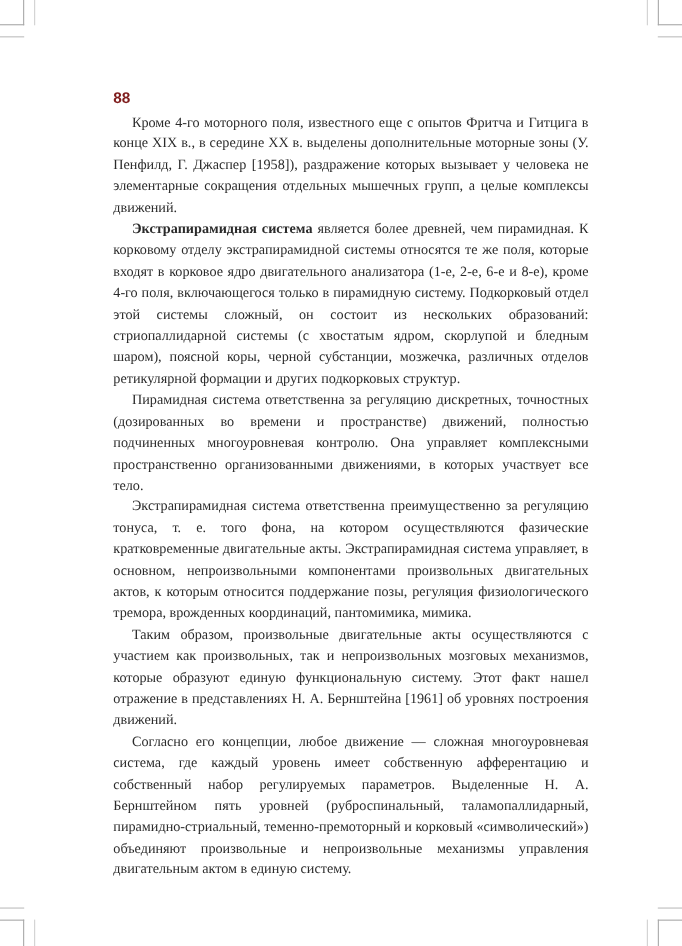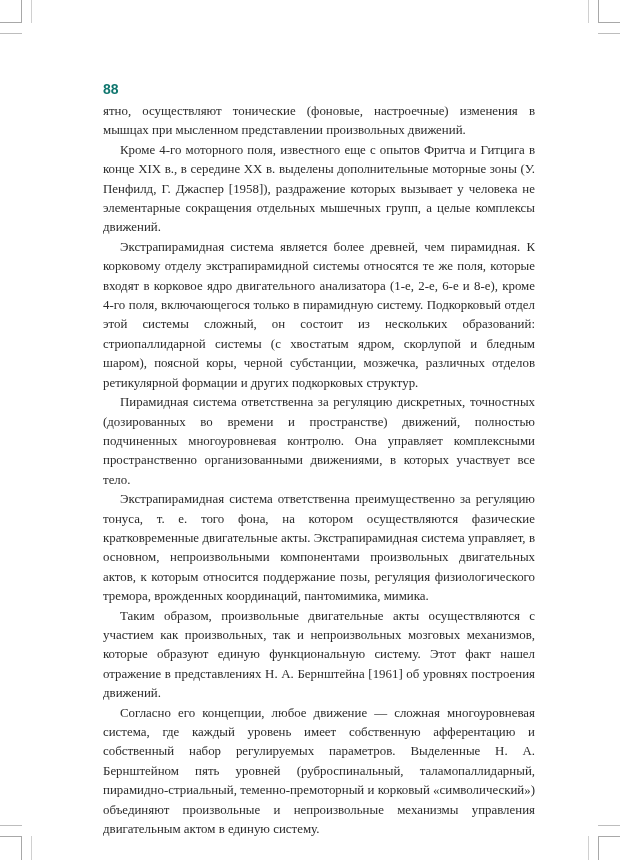--- a/index.html
+++ b/index.html
@@ -6,36 +6,36 @@
   body {
     width: 620px; height: 860px; background: #ffffff; position: relative; overflow: hidden;
     font-family: "DejaVu Serif", "Liberation Serif", serif; color: #2a2a2a;
   }
   .crop { position: absolute; background: #a8a8a8; }
   .header {
     position: absolute; left: 103px; top: 80px; width: 432px; height: 20px;
   }
   .page-num {
     position: absolute; left: 0; top: 1px;
-    font-family: "Liberation Sans", sans-serif; font-weight: bold; font-size: 14px; color: #0f766e;
+    font-family: "Liberation Sans", sans-serif; font-weight: bold; font-size: 14px; color: #7f1d1d;
   }
   .running-title {
     position: absolute; left: 25px; top: 3px; width: 408px;
     font-family: "Liberation Sans", sans-serif; font-size: 10.6px; color: #444;
     white-space: nowrap; letter-spacing: -0.1px;
     padding-bottom: 2px; border-bottom: 1px solid #8a8a8a;
   }
   .body-text {
     position: absolute; left: 103px; top: 102px; width: 432px;
     font-family: "Liberation Serif", serif; font-size: 12.9px; line-height: 19.4px;
     text-align: justify; color: #2b2b2b;
   }
   .body-text p { margin: 0; text-indent: 17px; }
   .body-text p.noindent { text-indent: 0; }
-  .bold { font-weight: normal; }
+  .bold { font-weight: bold; }
 </style>
 </head>
 <body>
 
 <div class="crop" style="left:0;top:22px;width:22px;height:1px;"></div>
 <div class="crop" style="left:21px;top:0;width:1px;height:23px;"></div>
 <div class="crop" style="left:31px;top:0;width:1px;height:23px;background:#d0d0d0;"></div>
 <div class="crop" style="left:0;top:33px;width:22px;height:1px;background:#bdbdbd;"></div>
 
 <div class="crop" style="right:0;top:22px;width:22px;height:1px;"></div>
@@ -51,21 +51,20 @@
 <div class="crop" style="right:0;top:836px;width:22px;height:1px;"></div>
 <div class="crop" style="right:21px;top:836px;width:1px;height:24px;"></div>
 <div class="crop" style="right:31px;top:836px;width:1px;height:24px;background:#d0d0d0;"></div>
 <div class="crop" style="right:0;top:825px;width:22px;height:1px;background:#bdbdbd;"></div>
 
 <div class="header">
   <span class="page-num">88</span>
 </div>
 
 <div class="body-text">
-  <p class="noindent">ятно, осуществляют тонические (фоновые, настроечные) изменения в мышцах при мысленном представлении произвольных движений.</p>
   <p>Кроме 4-го моторного поля, известного еще с опытов Фритча и Гитцига в конце XIX в., в середине XX в. выделены дополнительные моторные зоны (У. Пенфилд, Г. Джаспер [1958]), раздражение которых вызывает у человека не элементарные сокращения отдельных мышечных групп, а целые комплексы движений.</p>
   <p><span class="bold">Экстрапирамидная система</span><span> является более древней, чем пирамидная. К корковому отделу экстрапирамидной системы относятся те же поля, которые входят в корковое ядро двигательного анализатора (1-е, 2-е, 6-е и 8-е), кроме 4-го поля, включающегося только в пирамидную систему. Подкорковый отдел этой системы сложный, он состоит из нескольких образований: стриопаллидарной системы (с хвостатым ядром, скорлупой и бледным шаром), поясной коры, черной субстанции, мозжечка, различных отделов ретикулярной формации и других подкорковых структур.</span></p>
   <p>Пирамидная система ответственна за регуляцию дискретных, точностных (дозированных во времени и пространстве) движений, полностью подчиненных многоуровневая контролю. Она управляет комплексными пространственно организованными движениями, в которых участвует все тело.</p>
   <p>Экстрапирамидная система ответственна преимущественно за регуляцию тонуса, т. е. того фона, на котором осуществляются фазические кратковременные двигательные акты. Экстрапирамидная система управляет, в основном, непроизвольными компонентами произвольных двигательных актов, к которым относится поддержание позы, регуляция физиологического тремора, врожденных координаций, пантомимика, мимика.</p>
   <p>Таким образом, произвольные двигательные акты осуществляются с участием как произвольных, так и непроизвольных мозговых механизмов, которые образуют единую функциональную систему. Этот факт нашел отражение в представлениях Н. А. Бернштейна [1961] об уровнях построения движений.</p>
   <p>Согласно его концепции, любое движение — сложная многоуровневая система, где каждый уровень имеет собственную афферентацию и собственный набор регулируемых параметров. Выделенные Н. А. Бернштейном пять уровней (руброспинальный, таламопаллидарный, пирамидно-стриальный, теменно-премоторный и корковый «символический») объединяют произвольные и непроизвольные механизмы управления двигательным актом в единую систему.</p>
 
 </div>
 
 </body></html>

